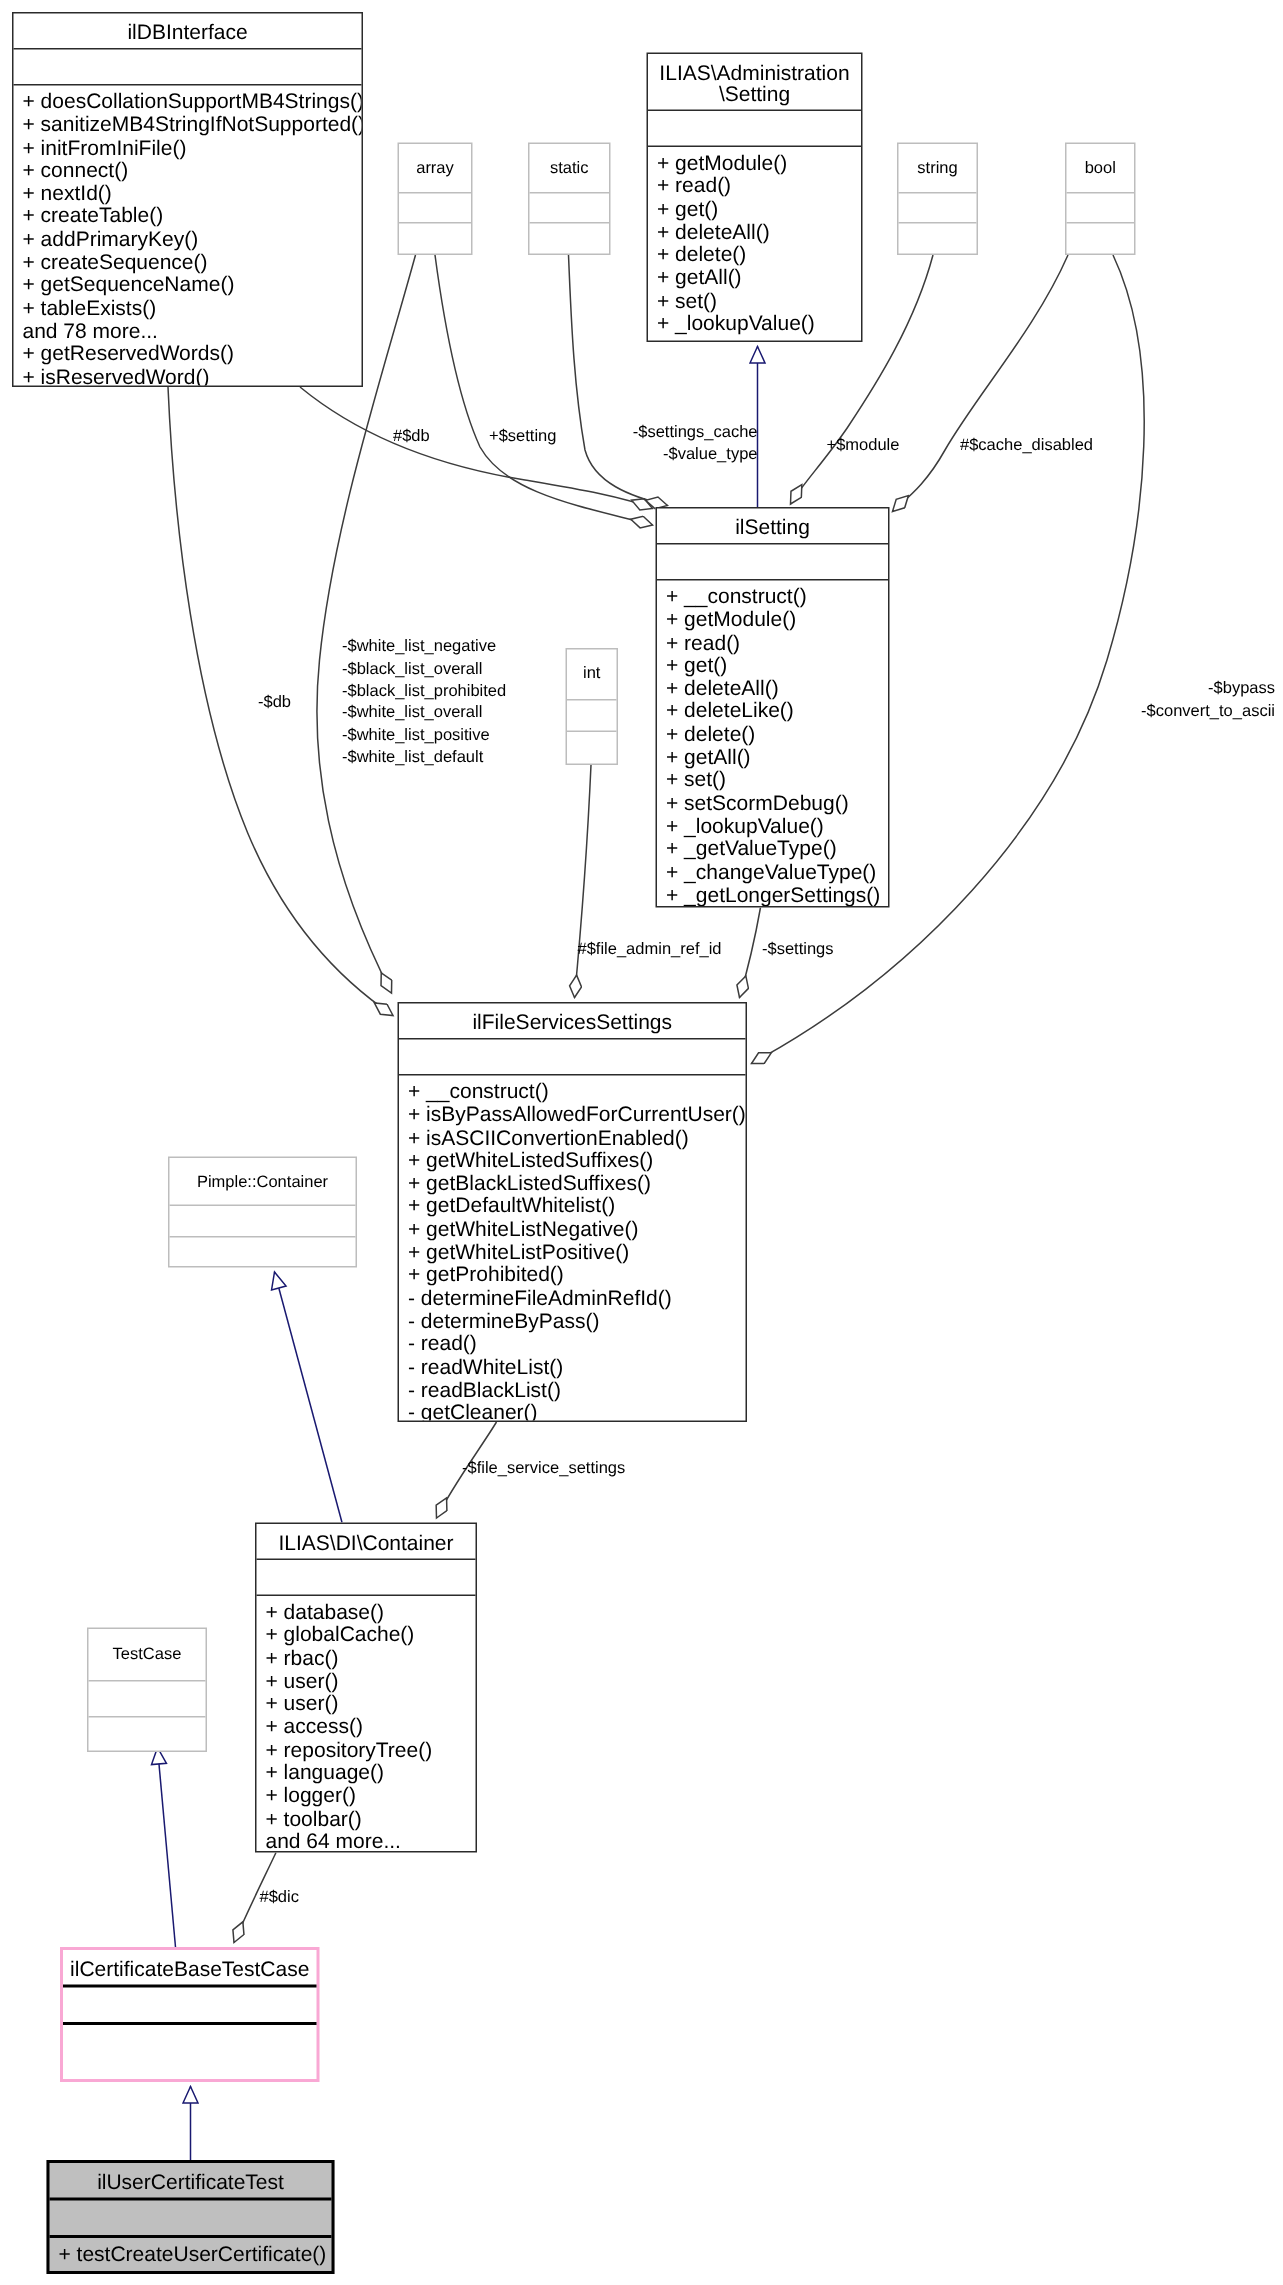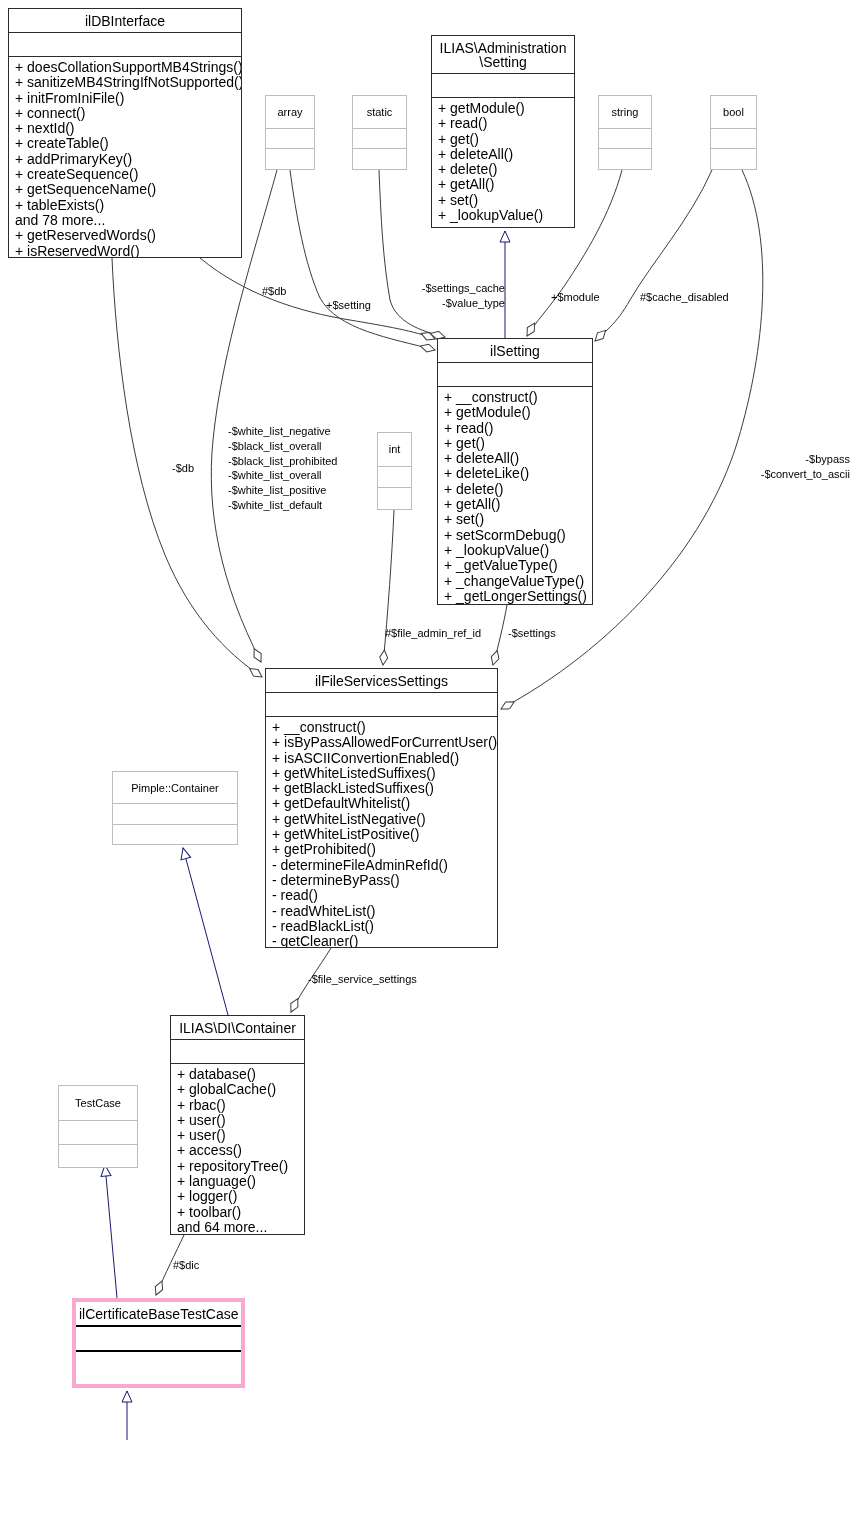--- a/index.html
+++ b/index.html
@@ -11,21 +11,21 @@
   
   .cls{position:absolute;background:#fff;border:1px solid #2b2b2b;box-sizing:border-box;
        display:flex;flex-direction:column;font-size:14px;}
   .cls .ct{border-bottom:1px solid #2b2b2b;text-align:center;padding:5px 3px 4px;line-height:14px;}
   .cls .ca{height:23px;border-bottom:1px solid #2b2b2b;flex:0 0 auto;}
   .cls .cm{flex:1 1 auto;padding:3px 0 0 0;line-height:15.3px;overflow:hidden;}
   .cls .m{padding-left:6px;white-space:nowrap;}
   .cls.focal{background:#bfbfbf;border:2px solid #000;}
   .cls.focal .ct{border-bottom:2px solid #000;}
   .cls.focal .ca{border-bottom:2px solid #000;}
-  .cls.bold2{border:4px solid #f9a8d4;margin-left:32px;}
+  .cls.bold2{border:2px solid #f9a8d4;}
   .cls.bold2 .ct{border-bottom:2px solid #000;}
   .cls.bold2 .ca{border-bottom:2px solid #000;}
   
   .mini{position:absolute;background:#fff;border:1px solid #bdbdbd;box-sizing:border-box;
         display:flex;flex-direction:column;font-size:11px;}
   .mini .mt{flex:1 1 auto;border-bottom:1px solid #bdbdbd;display:flex;align-items:center;justify-content:center;}
   .mini .ms{flex:1 1 auto;}
   .mini .ms + .ms{border-top:1px solid #bdbdbd;}
   
   .elabel{position:absolute;font-size:11px;line-height:14.8px;white-space:nowrap;}
@@ -180,21 +180,21 @@
         <div class="m">- getCleaner()</div>
       </div>
   </div>
 
   <div class="mini" style="left:112px;top:771px;width:126px;height:74px">
     <div class="mt">Pimple::Container</div>
     <div class="ms"></div>
     <div class="ms"></div>
   </div>
 
-  <div class="cls" style="left:170px;top:1015px;width:135px;height:220px">
+  <div class="cls" style="left:170px;top:1015px;width:148px;height:220px">
     <div class="ct">ILIAS\DI\Container</div>
     <div class="ca"></div>
     <div class="cm">
         <div class="m">+ database()</div>
         <div class="m">+ globalCache()</div>
         <div class="m">+ rbac()</div>
         <div class="m">+ user()</div>
         <div class="m">+ user()</div>
         <div class="m">+ access()</div>
         <div class="m">+ repositoryTree()</div>
@@ -209,23 +209,30 @@
     <div class="mt">TestCase</div>
     <div class="ms"></div>
     <div class="ms"></div>
   </div>
 
   <div class="cls bold2" style="left:40px;top:1298px;width:173px;height:90px">
     <div class="ct">ilCertificateBaseTestCase</div>
     <div class="ca"></div>
   </div>
 
+  <div class="cls focal" style="left:31px;top:1440px;width:192px;height:76px">
+    <div class="ct">ilUserCertificateTest</div>
+    <div class="ca"></div>
+    <div class="cm">
+        <div class="m">+ testCreateUserCertificate()</div>
+      </div>
+  </div>
 
   <div class="elabel" style="left:262px;top:284px">#$db</div>
-  <div class="elabel" style="left:326px;top:298px">+$setting</div>
+  <div class="elabel" style="left:326px;top:284px">+$setting</div>
   <div class="elabel right" style="left:415px;top:281px;width:90px">
       <div>-$settings_cache</div>
       <div>-$value_type</div>
     </div>
   <div class="elabel" style="left:551px;top:290px">+$module</div>
   <div class="elabel" style="left:640px;top:290px">#$cache_disabled</div>
   <div class="elabel" style="left:172px;top:461px">-$db</div>
   <div class="elabel center" style="left:228px;top:424px;width:140px">
       <div>-$white_list_negative</div>
       <div>-$black_list_overall</div>

